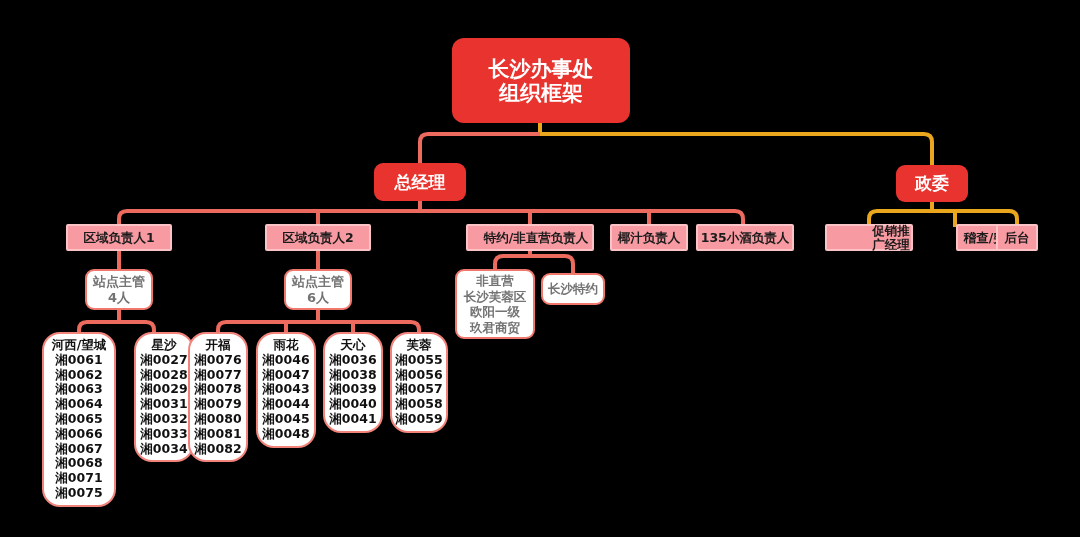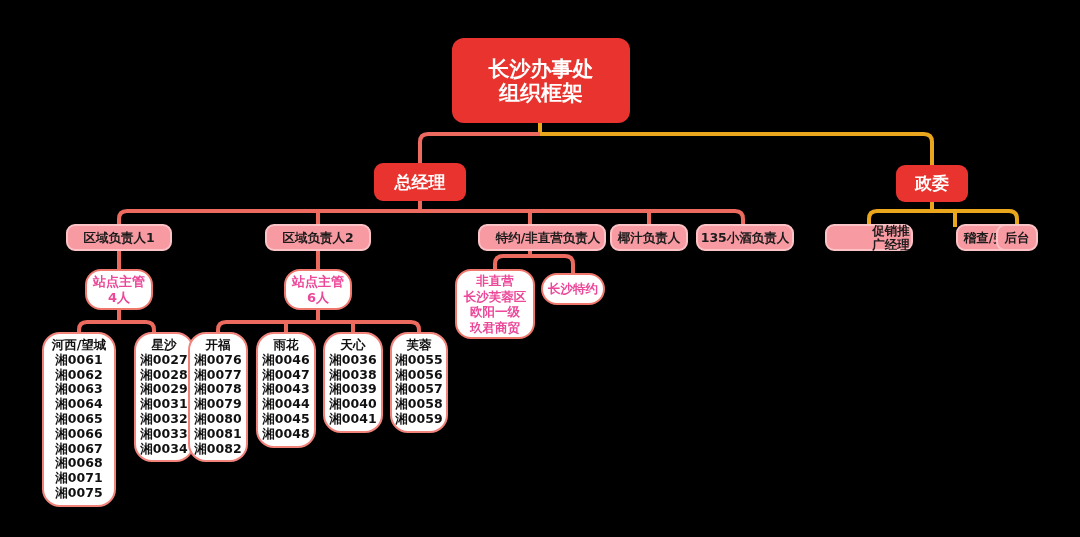--- a/index.html
+++ b/index.html
@@ -12,26 +12,26 @@
   .node {
     position:absolute; box-sizing:border-box; z-index:2;
     display:flex; align-items:center; justify-content:center;
     text-align:center; white-space:pre-line; font-weight:bold;
   }
   .red  { background:#e8332e; color:#ffffff; border-radius:12px; }
   .root-node { font-size:21px; line-height:24px; }
   .mid-node  { font-size:17px; border-radius:9px; }
   .pink {
     background:#f89aa2; color:#1b1b1b;
-    border:2px solid #fcc3c7; border-radius:9px;
+    border:2px solid #fcc3c7; border-radius:2px;
     font-size:12.5px; line-height:14px;
   }
   .white {
-    background:#ffffff; color:#ec4899;
-    border:2.5px solid #f0776c; border-radius:16px;
+    background:#ffffff; color:#737373;
+    border:2.5px solid #f0776c; border-radius:9px;
     font-size:13px; line-height:15.5px;
   }
   .station {
     position:absolute; box-sizing:border-box; z-index:2;
     background:#ffffff; border:2.5px solid #f2837b; border-radius:18px;
     padding:4px 2px; text-align:center;
     font-size:12.5px; line-height:14.8px; font-weight:bold; color:#111111;
   }
   .station .code-line { white-space:nowrap; }
 </style>
@@ -70,21 +70,21 @@
   </svg>
 
   <div class="node red root-node" style="left:452px; top:38px; width:178px; height:85px;">长沙办事处
 组织框架</div>
 
   <div class="node red mid-node" style="left:374px; top:163px; width:92px; height:38px;">总经理</div>
   <div class="node red mid-node" style="left:896px; top:165px; width:72px; height:37px;">政委</div>
 
   <div class="node pink" style="left:66px;  top:224px; width:106px; height:27px;">区域负责人1</div>
   <div class="node pink" style="left:265px; top:224px; width:106px; height:27px;">区域负责人2</div>
-  <div class="node pink" style="left:478px; top:224px; width:128px; height:27px;padding-left:12px;">特约/非直营负责人</div>
+  <div class="node pink" style="left:466px; top:224px; width:128px; height:27px;padding-left:12px;">特约/非直营负责人</div>
   <div class="node pink" style="left:610px; top:224px; width:78px;  height:27px;">椰汁负责人</div>
   <div class="node pink" style="left:696px; top:224px; width:98px;  height:27px;">135小酒负责人</div>
   <div class="node pink" style="left:825px; top:224px; width:88px;  height:27px;padding-left:44px;">促销推广经理</div>
   <div class="node pink" style="left:956px; top:224px; width:70px;  height:27px;">稽查/突击</div>
   <div class="node pink" style="left:996px; top:224px; width:42px;  height:27px;">后台</div>
 
   <div class="node white" style="left:85px;  top:269px; width:68px; height:41px;">站点主管
 4人</div>
   <div class="node white" style="left:284px; top:269px; width:68px; height:41px;">站点主管
 6人</div>

